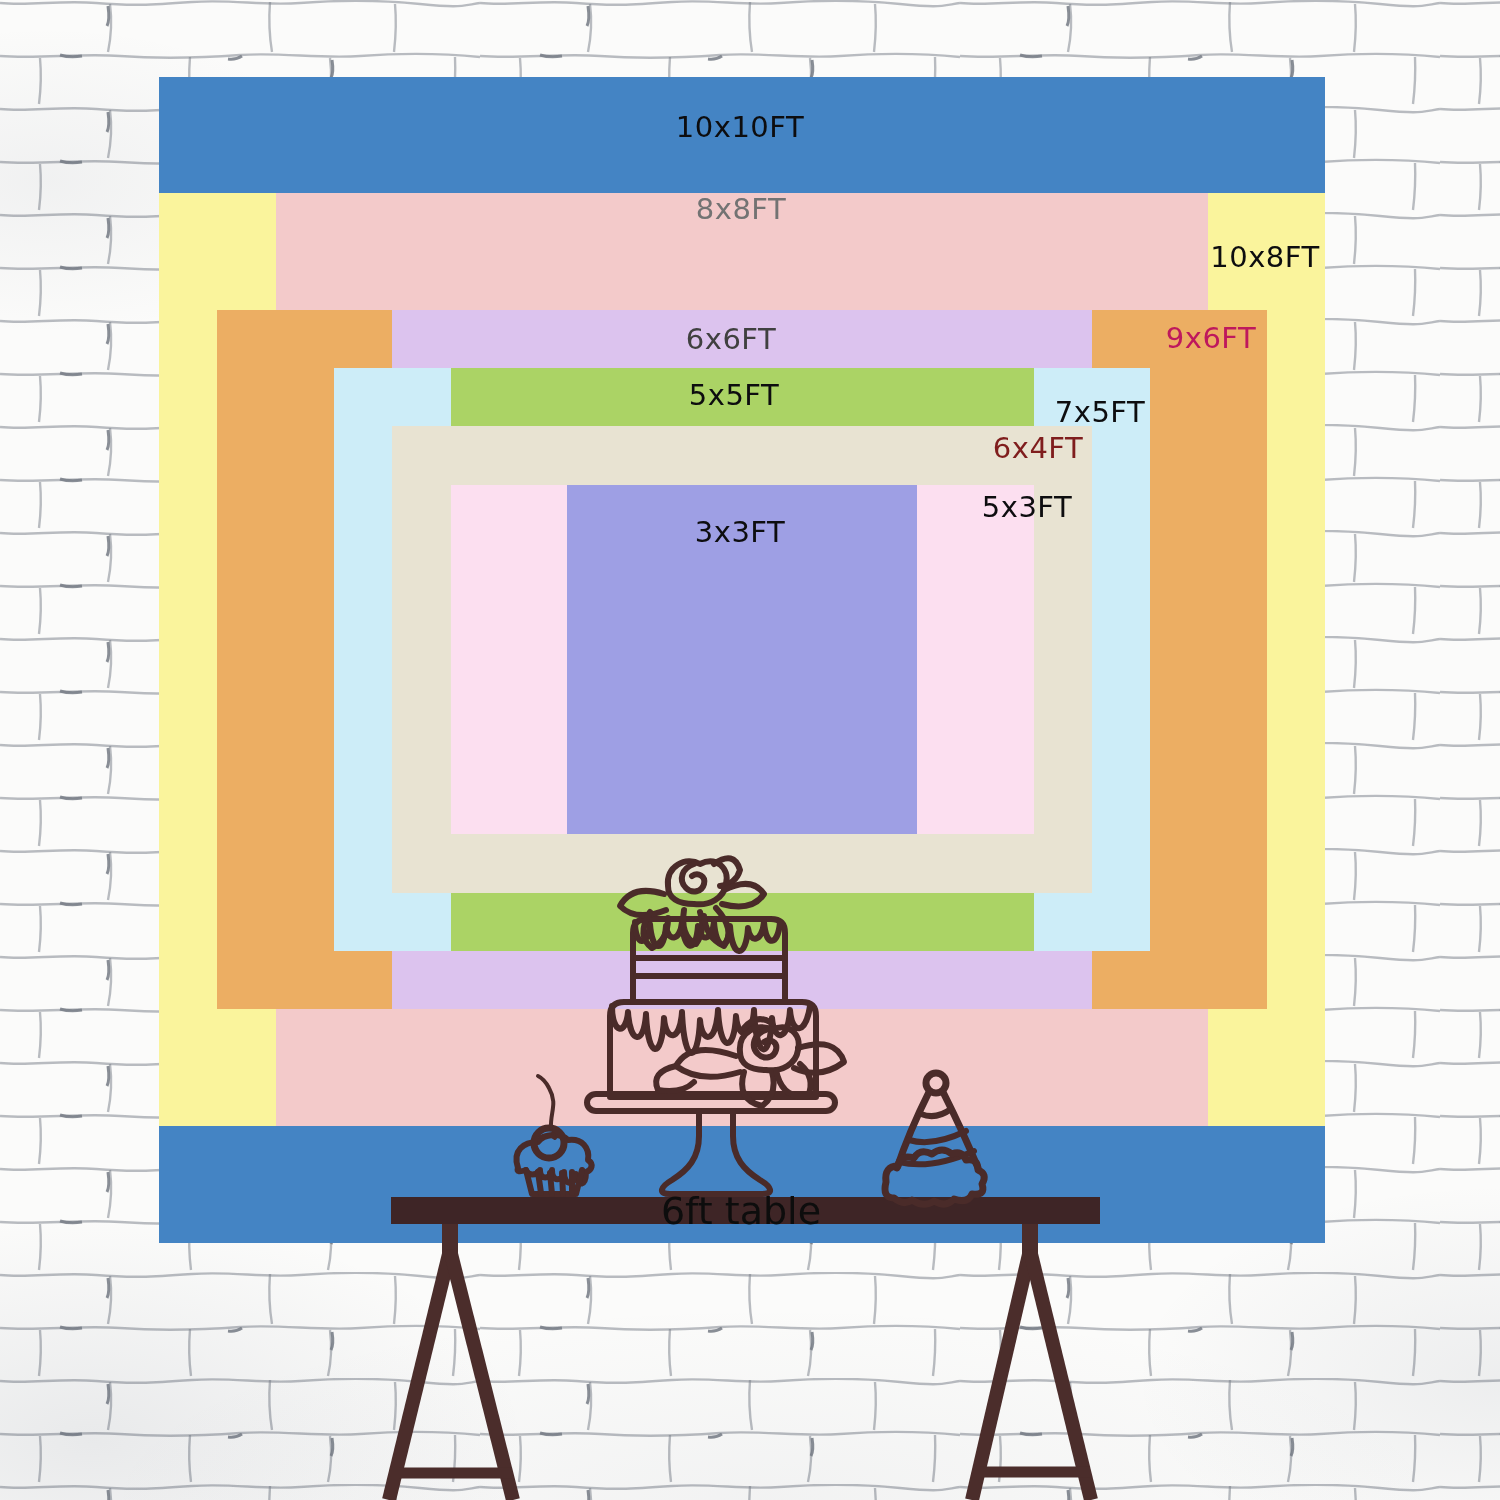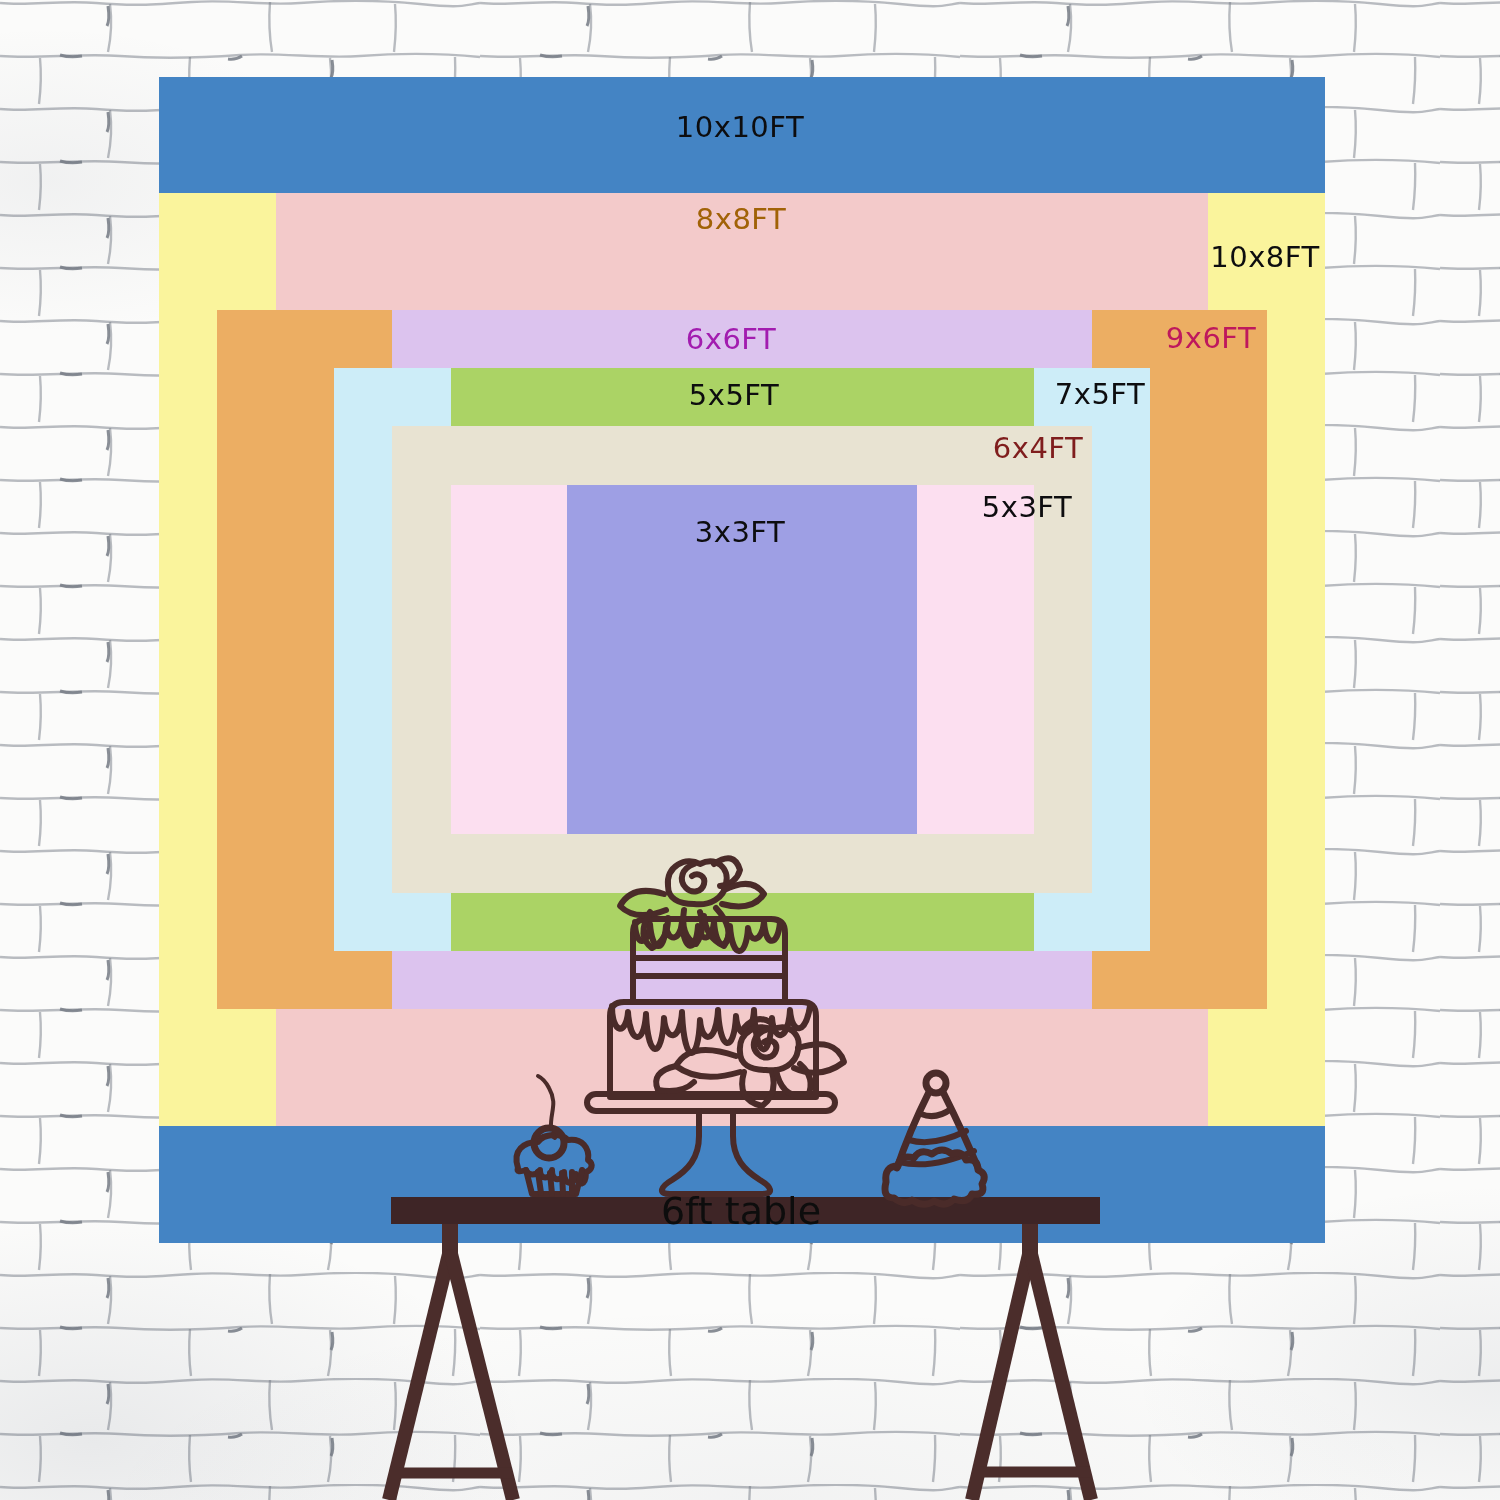--- a/index.html
+++ b/index.html
@@ -152,24 +152,24 @@
                  Q988,1174 982,1184 Q986,1196 972,1194 Q968,1204 954,1199
                  Q946,1208 934,1201 Q924,1208 912,1200 Q904,1206 894,1198
                  Q882,1198 886,1182 Z" stroke-width="7"></path>
       </g>
     </g>
   </svg>
 
   <div id="size-labels">
       <span class="size-label" style="left: 740px; top: 127px; color: rgb(13, 13, 15);">10x10FT</span>
       <span class="size-label" style="left: 1265px; top: 217px; color: rgb(13, 13, 15); margin-top: 40px;">10x8FT</span>
-      <span class="size-label" style="left: 741px; top: 219px; color: #a16207;">8x8FT</span>
+      <span class="size-label" style="left: 741px; top: 209px; color: #737373;">8x8FT</span>
       <span class="size-label" style="left: 1211px; top: 338px; color: #be185d;">9x6FT</span>
-      <span class="size-label" style="left: 731px; top: 339px; color: #a21caf;">6x6FT</span>
-      <span class="size-label" style="left: 1100px; top: 394px; color: rgb(13, 13, 15); text-align: right;">7x5FT</span>
+      <span class="size-label" style="left: 731px; top: 339px; color: #404040;">6x6FT</span>
+      <span class="size-label" style="left: 1100px; top: 412px; color: rgb(13, 13, 15); text-align: right;">7x5FT</span>
       <span class="size-label" style="left: 734px; top: 395px; color: rgb(13, 13, 15);">5x5FT</span>
       <span class="size-label" style="left: 1038px; top: 448px; color: #7f1d1d;">6x4FT</span>
       <span class="size-label" style="left: 979px; top: 507px; color: rgb(13, 13, 15); margin-left: 48px;">5x3FT</span>
       <span class="size-label" style="left: 740px; top: 508px; color: rgb(13, 13, 15); margin-top: 24px;">3x3FT</span>
     </div>
 
   <span class="table-label" style="left: 741px; top: 1211px; color: rgb(13, 13, 13);">6ft table</span>
 </div>
 
 </body></html>

